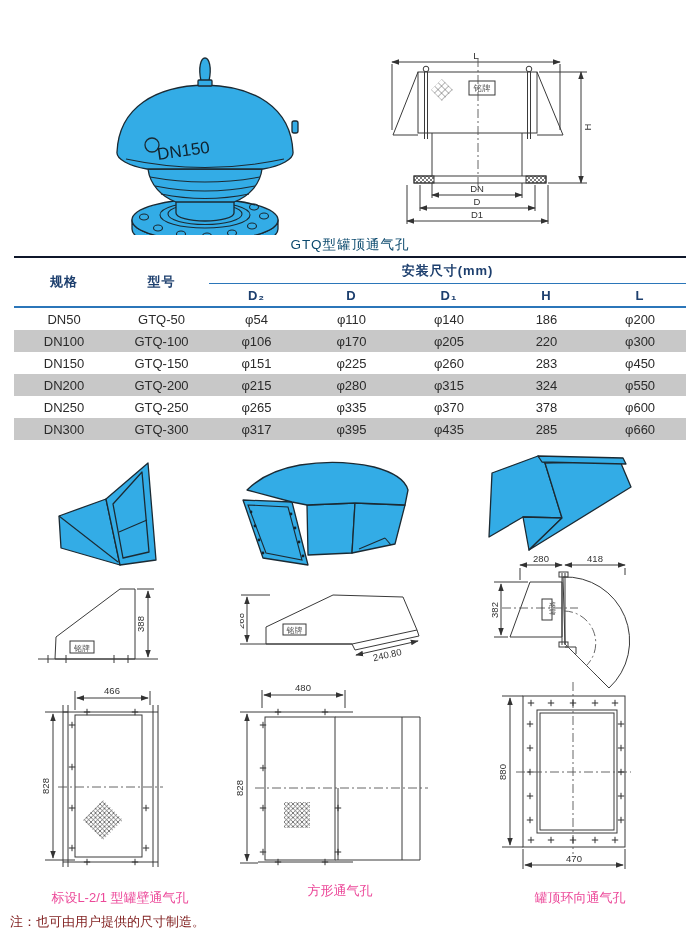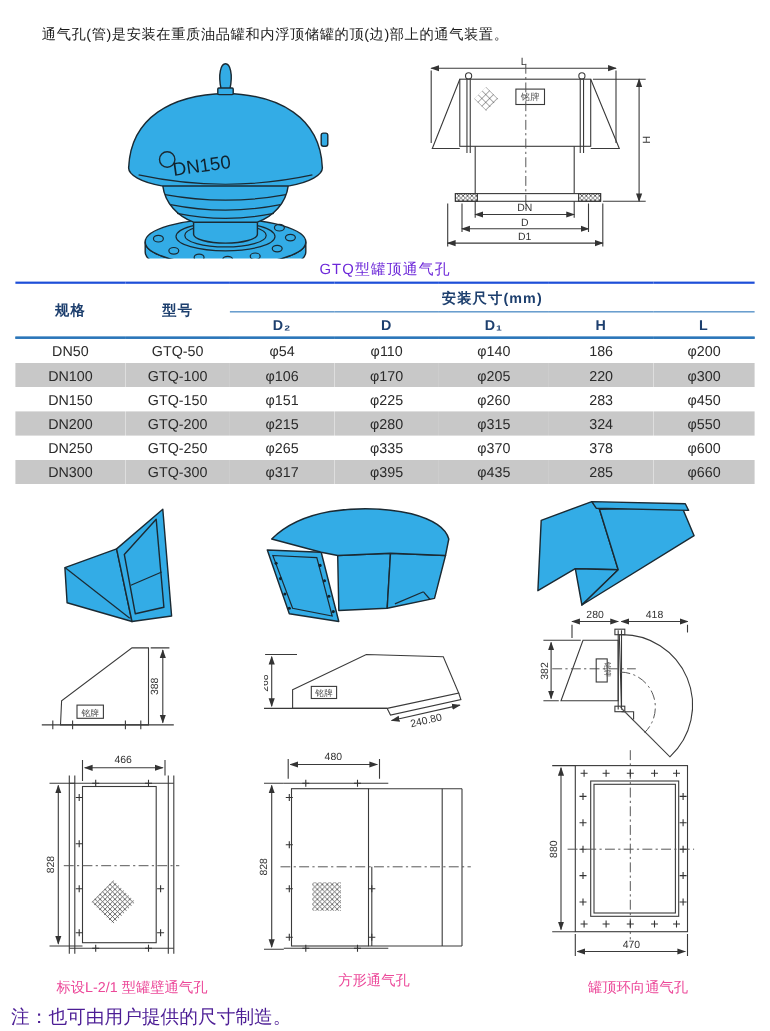--- a/index.html
+++ b/index.html
@@ -1,46 +1,45 @@
 <!DOCTYPE html>
 <html><head>
 <meta charset="utf-8">
 <style>
   html,body{margin:0;padding:0;background:#fff}
   .page{position:relative;width:700px;height:937px;background:#ffffff;
         font-family:"Liberation Sans","DejaVu Sans",sans-serif;color:#222;overflow:hidden}
   .abs{position:absolute}
   .intro{font-size:13px;color:#1a1a1a;white-space:nowrap;letter-spacing:0.5px}
   .tbl-caption{position:absolute;left:0;top:236px;width:700px;text-align:center;
-               font-size:13.5px;color:#6d28d9;letter-spacing:1px}
-  .spec-table{border-collapse:collapse;table-layout:fixed;width:672px;border-top:2px solid #1d4ed8}
+               font-size:13.5px;color:#0c4a6e;letter-spacing:1px}
+  .spec-table{border-collapse:collapse;table-layout:fixed;width:672px;border-top:2px solid #0f172a}
   .spec-table th,.spec-table td{padding:0;height:22px;text-align:center;font-size:13px;font-weight:normal;
                                 overflow:hidden;white-space:nowrap}
   .spec-table thead th{color:#1d3f6e;font-weight:bold;letter-spacing:1px}
   .spec-table thead tr.hr1 th{height:25px}
   .spec-table th.span2{border-bottom:2px solid #2b76b9}
   .spec-table th.install{border-bottom:1.5px solid #2b76b9}
   .spec-table tr.hr2 th{border-bottom:2px solid #2b76b9}
   .spec-table tbody tr:nth-child(even){background:#c8c8c8}
   .spec-table tbody td{color:#2b2b2b}
   .caption{position:absolute;font-size:13px;color:#ec4899;white-space:nowrap;transform:translateX(-50%)}
-  .note{position:absolute;font-size:17px;color:#4c1d95;white-space:nowrap}
+  .note{position:absolute;font-size:13px;color:#7f1d1d;white-space:nowrap}
   svg text{font-family:"Liberation Sans","DejaVu Sans",sans-serif}
   .dimtxt{font-size:9.5px;fill:#333}
   .cdash{stroke:#555;stroke-width:0.9;stroke-dasharray:9 3 2 3;fill:none}
   .ln{stroke:#3a3a3a;stroke-width:1;fill:none}
   .blue{fill:#33ace6;stroke:#1b2a33;stroke-width:1.3;stroke-linejoin:round}
   .blueln{fill:none;stroke:#1b2a33;stroke-width:1.1}
 </style>
 </head>
 <body>
 
 <div class="page">
 
-  <div class="abs intro" style="left:38px;top:22px">通气孔(管)是安装在重质油品罐和内浮顶储罐的顶(边)部上的通气装置。</div>
 
   <svg class="abs" style="left:88px;top:55px" width="260" height="180" viewBox="0 0 260 180">
 
     <path class="blue" d="M44,165 A73,21 0 0 0 190,165 L190,174 A73,21 0 0 1 44,174 Z"></path>
 
     <ellipse class="blue" cx="117" cy="165" rx="73" ry="21"></ellipse>
 
     <g class="blueln">
       <ellipse cx="56" cy="162" rx="4.5" ry="3"></ellipse>
         <ellipse cx="70" cy="173" rx="4.5" ry="3"></ellipse>

